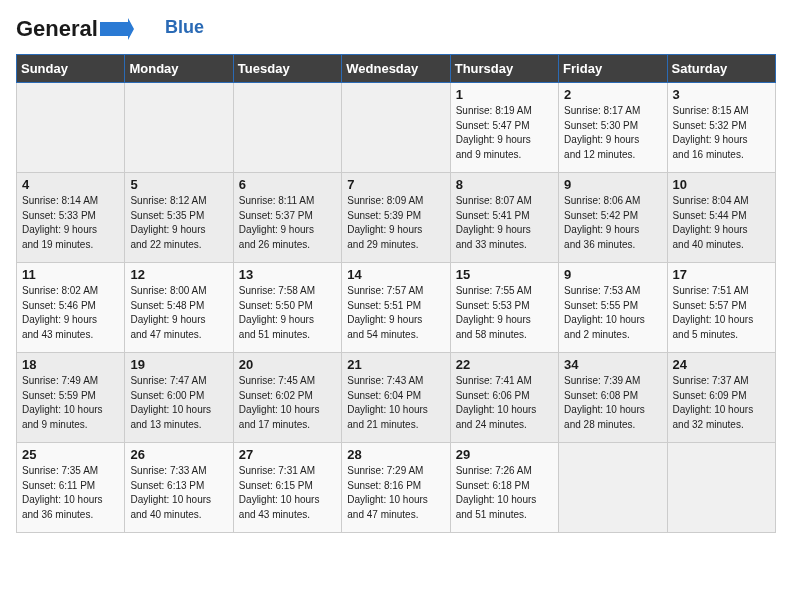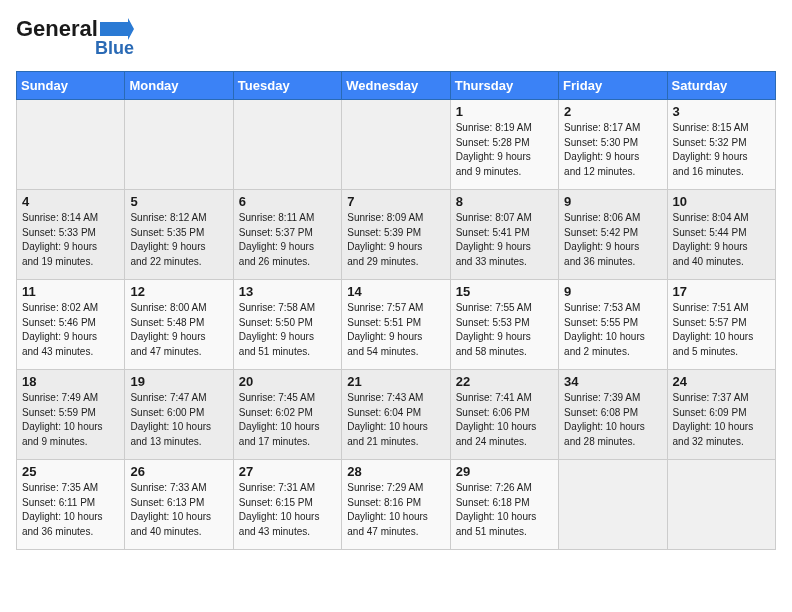--- a/index.html
+++ b/index.html
@@ -11,22 +11,22 @@
       padding: 16px;
     }
     .header-area {
       display: flex;
       justify-content: space-between;
       align-items: flex-start;
       margin-bottom: 12px;
     }
     .logo {
       display: flex;
-      flex-direction: column;
-      align-items: flex-end;
+      flex-direction: row;
+      align-items: center;
     }
     .title-area {
       text-align: right;
     }
     .calendar-title {
       font-size: 36px;
       font-weight: bold;
       color: #1a1a1a;
       line-height: 1.1;
     }
@@ -34,21 +34,21 @@
       font-size: 15px;
       color: #333;
       margin-top: 2px;
     }
     table {
       width: 100%;
       border-collapse: collapse;
       table-layout: fixed;
     }
     thead tr th {
-      background: #3b82f6;
+      background: #404040;
       color: #fff;
       font-size: 13px;
       font-weight: bold;
       padding: 6px 4px;
       border: 1px solid #2a6ab5;
       text-align: left;
     }
     tbody tr td {
       border: 1px solid #ccc;
       vertical-align: top;
@@ -113,21 +113,21 @@
   </thead>
   <tbody id="calendar-body">
   <tr>
         <td class="empty-cell"></td>
         <td class="empty-cell"></td>
         <td class="empty-cell"></td>
         <td class="empty-cell"></td>
         <td>
           <span class="day-num">1</span>
           <div class="day-info" style="white-space: pre-line;">Sunrise: 8:19 AM
-Sunset: 5:28 PM
+Sunset: 5:47 PM
 Daylight: 9 hours
 and 9 minutes.</div>
         </td>
         <td>
           <span class="day-num">2</span>
           <div class="day-info" style="white-space: pre-line;">Sunrise: 8:17 AM
 Sunset: 5:30 PM
 Daylight: 9 hours
 and 12 minutes.</div>
         </td>

